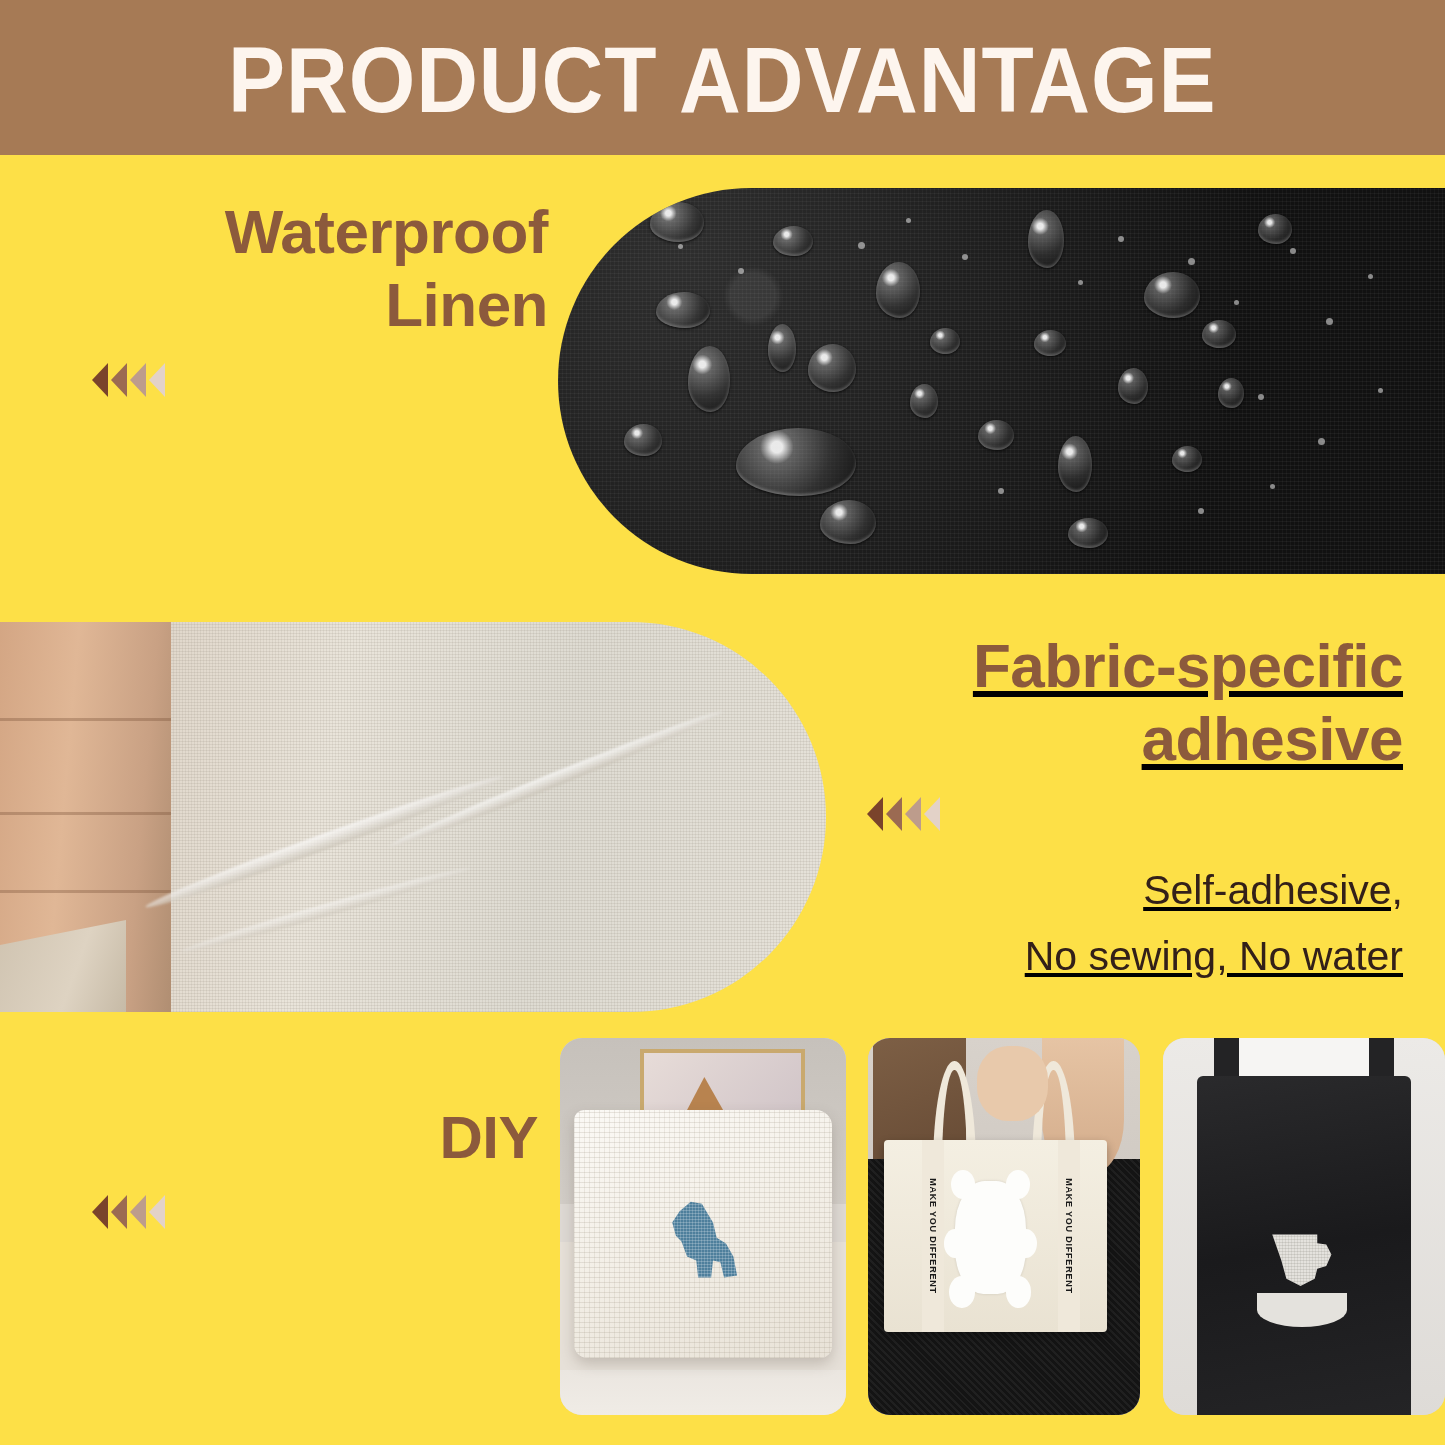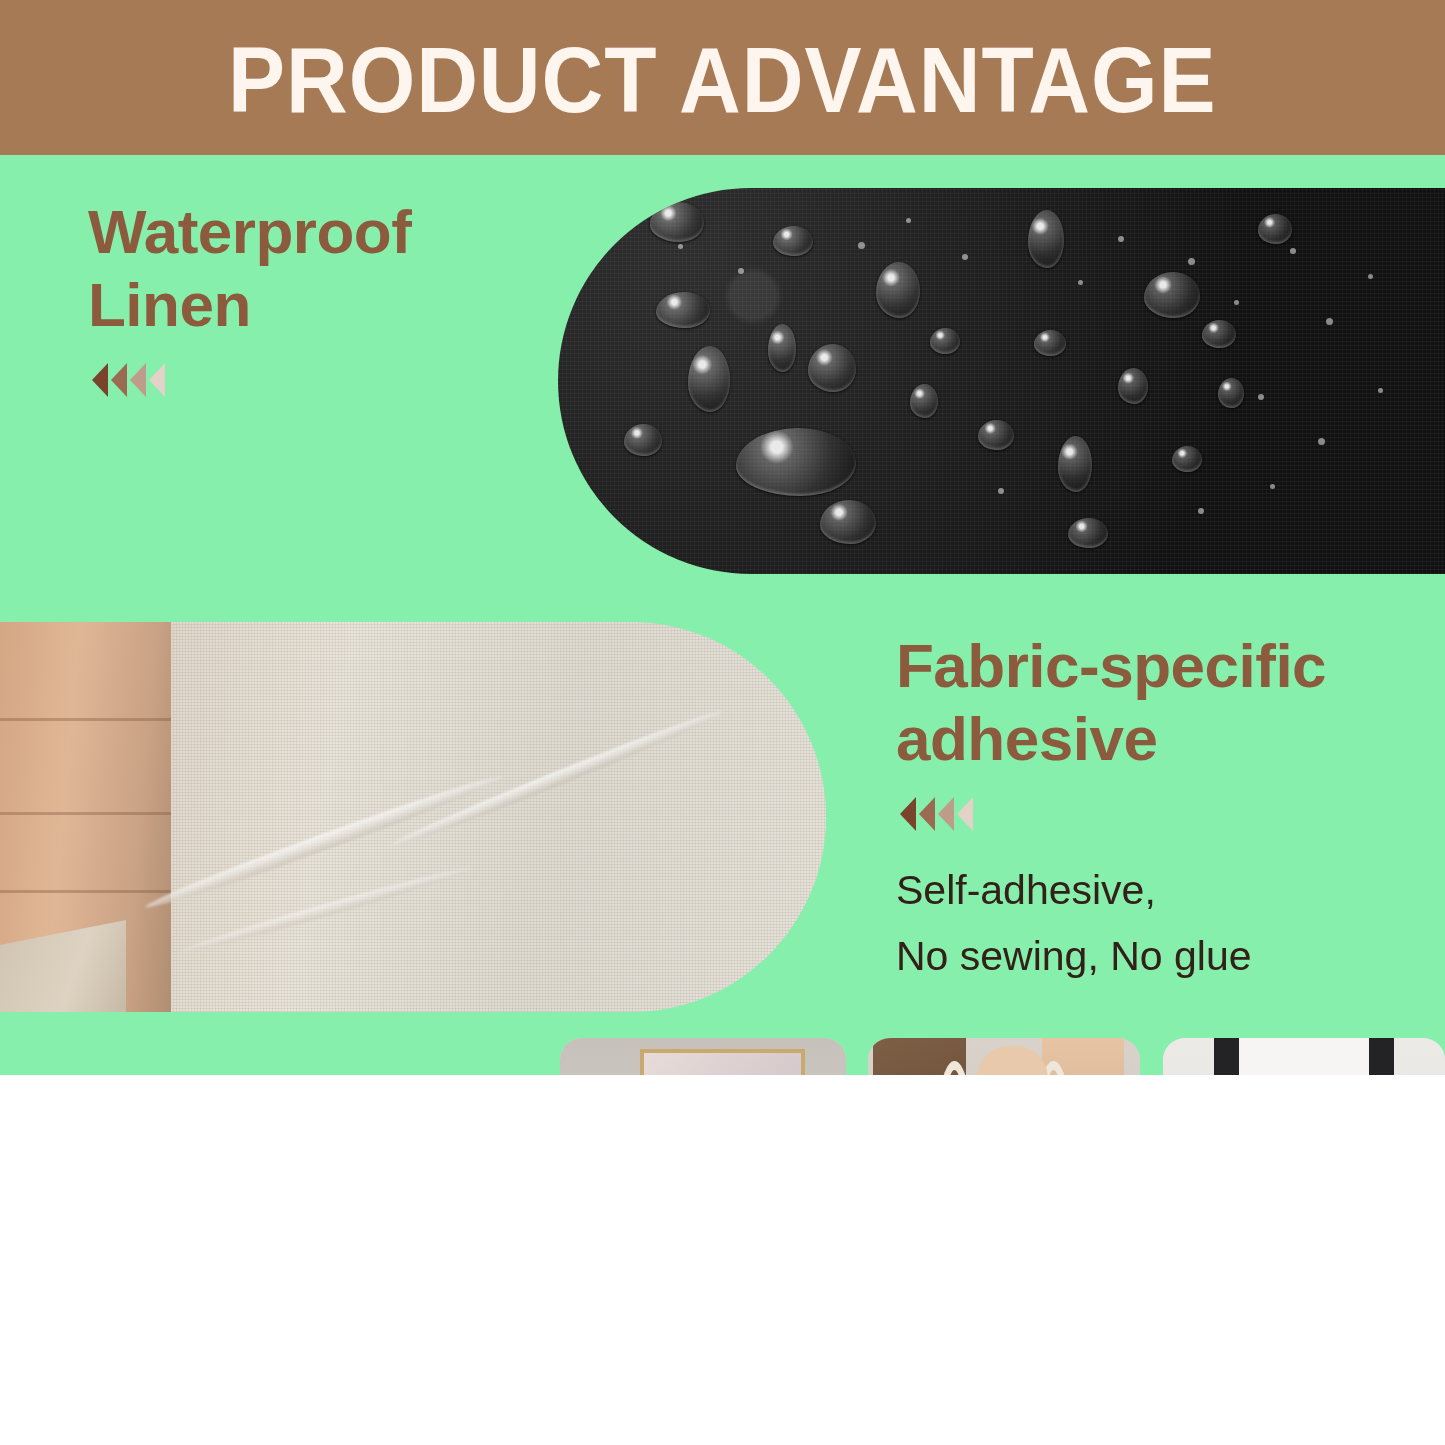--- a/index.html
+++ b/index.html
@@ -6,22 +6,22 @@
     margin: 0;
     padding: 0;
     background: #ffffff;
   }
   body {
     font-family: "Liberation Sans", sans-serif;
   }
   #page {
     position: relative;
     width: 1445px;
-    height: 1075px;
-    background: #86efac;
+    height: 1445px;
+    background: #fde047;
     overflow: hidden;
   }
 
   
   .banner {
     position: absolute;
     left: 0; top: 0;
     width: 1445px;
     height: 155px;
     background: #a67a55;
@@ -36,21 +36,21 @@
     font-size: 93px;
     letter-spacing: 1px;
     transform: scaleX(0.92);
     transform-origin: center;
     white-space: nowrap;
     line-height: 1;
     padding-top: 6px;
   }
 
   
-  .block { position: absolute; }
+  .block { position: absolute; text-align: right; }
   .block-heading {
     color: #8c5a3c;
     font-weight: 700;
     font-size: 62px;
     line-height: 1.17;
     letter-spacing: -0.5px;
     margin: 0 0 0 0;
     white-space: pre-line;
   }
   .block-heading.small { font-size: 60px; }
@@ -75,21 +75,21 @@
   .chev.c4 { border-right-color: #e3d2c8; }
   .block-body {
     color: #332019;
     font-size: 41px;
     line-height: 1.62;
     font-weight: 400;
     white-space: pre-line;
   }
 
   #block-waterproof { left: 88px; top: 196px; width: 460px; }
-  #block-adhesive  { left: 896px; top: 630px; width: 540px; }
+  #block-adhesive  { left: 863px; top: 630px; width: 540px; text-decoration: underline; }
   #block-diy       { left: 88px; top: 1103px; width: 450px; }
 
   
   .photo { position: absolute; overflow: hidden; }
 
   
   #photo-waterproof-fabric {
     left: 558px; top: 188px;
     width: 887px; height: 386px;
     border-radius: 193px 0 0 193px;
@@ -339,21 +339,21 @@
   <div class="block" id="block-adhesive">
     <div class="block-heading">Fabric-specific
 adhesive</div>
     <div class="chevrons">
       <span class="chev c1"></span>
       <span class="chev c2"></span>
       <span class="chev c3"></span>
       <span class="chev c4"></span>
     </div>
     <div class="block-body">Self-adhesive,
-No sewing, No glue</div>
+No sewing, No water</div>
   </div>
 
   <div class="block" id="block-diy">
     <div class="block-heading small">DIY</div>
     <div class="chevrons">
       <span class="chev c1"></span>
       <span class="chev c2"></span>
       <span class="chev c3"></span>
       <span class="chev c4"></span>
     </div>

